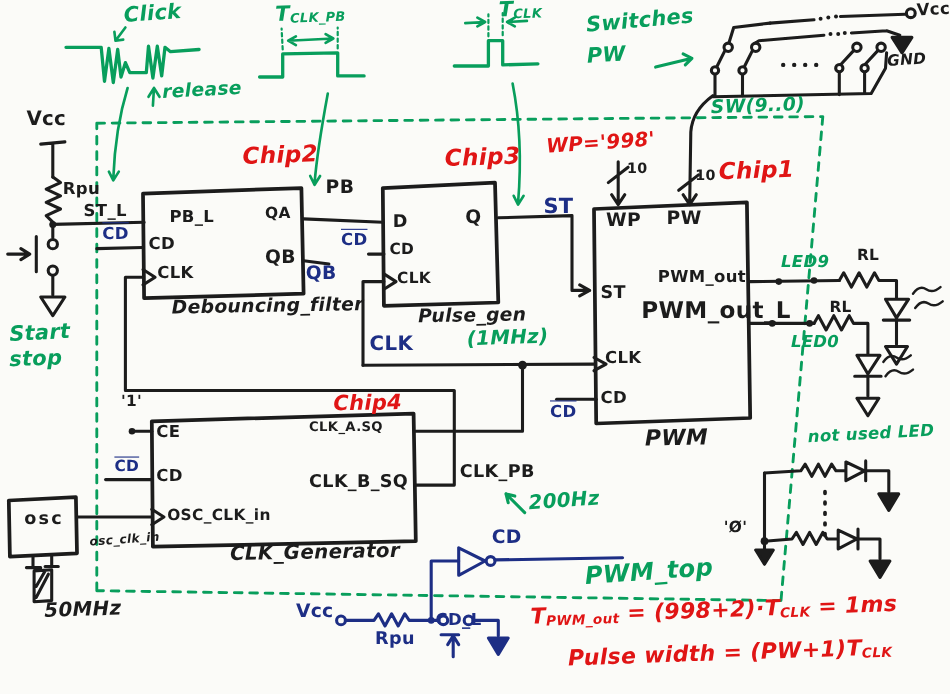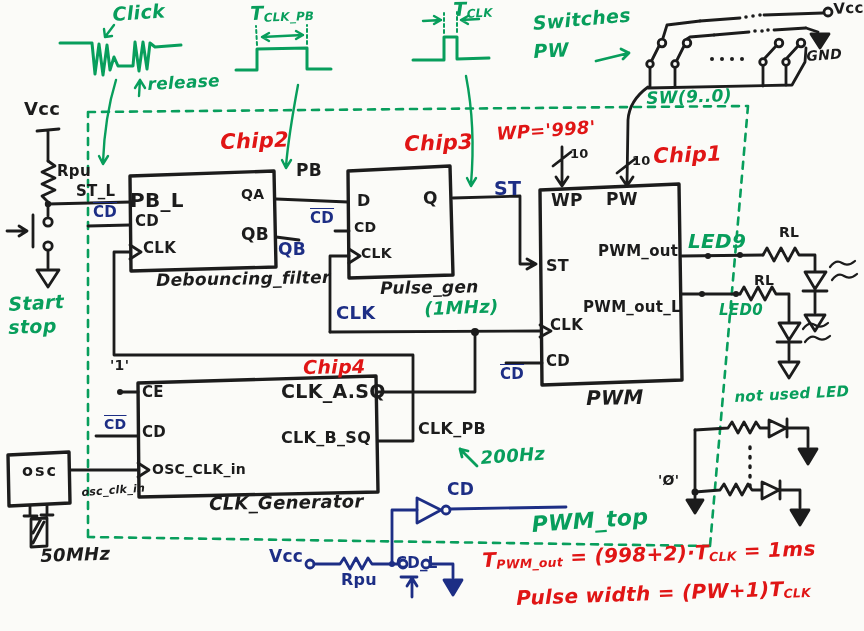--- a/index.html
+++ b/index.html
@@ -164,21 +164,21 @@
 <div class="lbl g" style="left:453px;top:0px;font-size:19px;transform:rotate(-2deg)"><span>T</span><span class="sub">CLK</span></div>
 <div class="lbl g" style="left:532px;top:14px;font-size:19px;transform:rotate(-5deg)">Switches</div>
 <div class="lbl g" style="left:533px;top:42px;font-size:19px;transform:rotate(-3deg)">PW</div>
 <div class="lbl g" style="left:646px;top:90px;font-size:17px;transform:rotate(-2deg)">SW(9..0)</div>
 <div class="lbl g" style="left:8px;top:295px;font-size:19px;transform:rotate(-3deg)">Start</div>
 <div class="lbl g" style="left:8px;top:318px;font-size:19px;transform:rotate(-2deg)">stop</div>
 <div class="lbl g" style="left:424px;top:300px;font-size:18px;transform:rotate(-2deg)">(1MHz)</div>
 <div class="lbl g" style="left:480px;top:449px;font-size:18px;transform:rotate(-4deg)">200Hz</div>
 <div class="lbl g" style="left:531px;top:514px;font-size:22px;transform:rotate(-4deg)">PWM_top</div>
 <div class="lbl g" style="left:734px;top:390px;font-size:15px;transform:rotate(-3deg)">not used LED</div>
-<div class="lbl g" style="left:688px;top:231px;font-size:20px">LED9</div>
+<div class="lbl g" style="left:710px;top:231px;font-size:15px">LED9</div>
 <div class="lbl g" style="left:719px;top:303px;font-size:15px">LED0</div>
 
 <div class="lbl r" style="left:220px;top:132px;font-size:21px;transform:rotate(-2deg)">Chip2</div>
 <div class="lbl r" style="left:404px;top:134px;font-size:21px;transform:rotate(-2deg)">Chip3</div>
 <div class="lbl r" style="left:653px;top:146px;font-size:21px;transform:rotate(-2deg)">Chip1</div>
 <div class="lbl r" style="left:303px;top:358px;font-size:19px;transform:rotate(-1deg)">Chip4</div>
 <div class="lbl r" style="left:496px;top:125px;font-size:18px;transform:rotate(-4deg)">WP='998'</div>
 <div class="lbl r" style="left:482px;top:550px;font-size:20px;transform:rotate(-2deg)"><span>T</span><span class="sub">PWM_out</span><span> = (998+2)·T</span><span class="sub">CLK</span><span> = 1ms</span></div>
 <div class="lbl r" style="left:516px;top:588px;font-size:20px;transform:rotate(-2deg)"><span>Pulse width = (PW+1)T</span><span class="sub">CLK</span></div>
 
@@ -192,48 +192,48 @@
 <div class="lbl b" style="left:269px;top:548px;font-size:17px">Vcc</div>
 <div class="lbl b" style="left:341px;top:572px;font-size:16px">Rpu</div>
 <div class="lbl b" style="left:396px;top:556px;font-size:15px">CD_L</div>
 <div class="lbl b" style="left:447px;top:481px;font-size:17px">CD</div>
 
 <div class="lbl k" style="left:24px;top:100px;font-size:18px">Vcc</div>
 <div class="lbl k" style="left:57px;top:164px;font-size:15px">Rpu</div>
 <div class="lbl k" style="left:76px;top:184px;font-size:15px">ST_L</div>
 <div class="lbl k" style="left:296px;top:162px;font-size:17px">PB</div>
 
-<div class="lbl k" style="left:130px;top:190px;font-size:20px">PB_L</div>
+<div class="lbl k" style="left:154px;top:190px;font-size:15px">PB_L</div>
 <div class="lbl k" style="left:135px;top:214px;font-size:15px">CD</div>
 <div class="lbl k" style="left:143px;top:241px;font-size:15px">CLK</div>
 <div class="lbl k" style="left:241px;top:187px;font-size:14px">QA</div>
 <div class="lbl k" style="left:241px;top:226px;font-size:17px">QB</div>
 <div class="lbl k it" style="left:156px;top:272px;font-size:17px;transform:rotate(-1deg)">Debouncing_filter</div>
 
 <div class="lbl k" style="left:357px;top:193px;font-size:16px">D</div>
 <div class="lbl k" style="left:354px;top:220px;font-size:14px">CD</div>
 <div class="lbl k" style="left:361px;top:246px;font-size:14px">CLK</div>
 <div class="lbl k" style="left:423px;top:190px;font-size:17px">Q</div>
 <div class="lbl k it" style="left:380px;top:280px;font-size:17px;transform:rotate(-1deg)">Pulse_gen</div>
 
 <div class="lbl k" style="left:551px;top:192px;font-size:17px">WP</div>
 <div class="lbl k" style="left:606px;top:191px;font-size:17px">PW</div>
 <div class="lbl k" style="left:546px;top:258px;font-size:16px">ST</div>
 <div class="lbl k" style="left:598px;top:244px;font-size:15px">PWM_out</div>
-<div class="lbl k" style="left:583px;top:300px;font-size:15px">PWM_out_L</div>
+<div class="lbl k" style="left:583px;top:272px;font-size:21px">PWM_out_L</div>
 <div class="lbl k" style="left:550px;top:318px;font-size:15px">CLK</div>
 <div class="lbl k" style="left:546px;top:354px;font-size:15px">CD</div>
 <div class="lbl k it" style="left:586px;top:388px;font-size:20px;transform:rotate(-1deg)">PWM</div>
 <div class="lbl k" style="left:570px;top:147px;font-size:13px">10</div>
 <div class="lbl k" style="left:632px;top:154px;font-size:13px">10</div>
 
 <div class="lbl k" style="left:142px;top:385px;font-size:15px">CE</div>
 <div class="lbl k" style="left:142px;top:425px;font-size:15px">CD</div>
 <div class="lbl k" style="left:152px;top:462px;font-size:14px">OSC_CLK_in</div>
-<div class="lbl k" style="left:281px;top:382px;font-size:19px">CLK_A.SQ</div>
+<div class="lbl k" style="left:281px;top:382px;font-size:12px">CLK_A.SQ</div>
 <div class="lbl k" style="left:281px;top:430px;font-size:16px">CLK_B_SQ</div>
 <div class="lbl k" style="left:110px;top:358px;font-size:14px">'1'</div>
 <div class="lbl k it" style="left:209px;top:495px;font-size:18px;transform:rotate(-1deg)">CLK_Generator</div>
 <div class="lbl k it" style="left:81px;top:487px;font-size:11px;transform:rotate(-4deg)">osc_clk_in</div>
 
 <div class="lbl k" style="left:22px;top:463px;font-size:16px;letter-spacing:2px">osc</div>
 <div class="lbl k it" style="left:40px;top:547px;font-size:18px;transform:rotate(-2deg)">50MHz</div>
 <div class="lbl k" style="left:418px;top:421px;font-size:16px">CLK_PB</div>
 
 <div class="lbl k" style="left:779px;top:225px;font-size:14px">RL</div>

